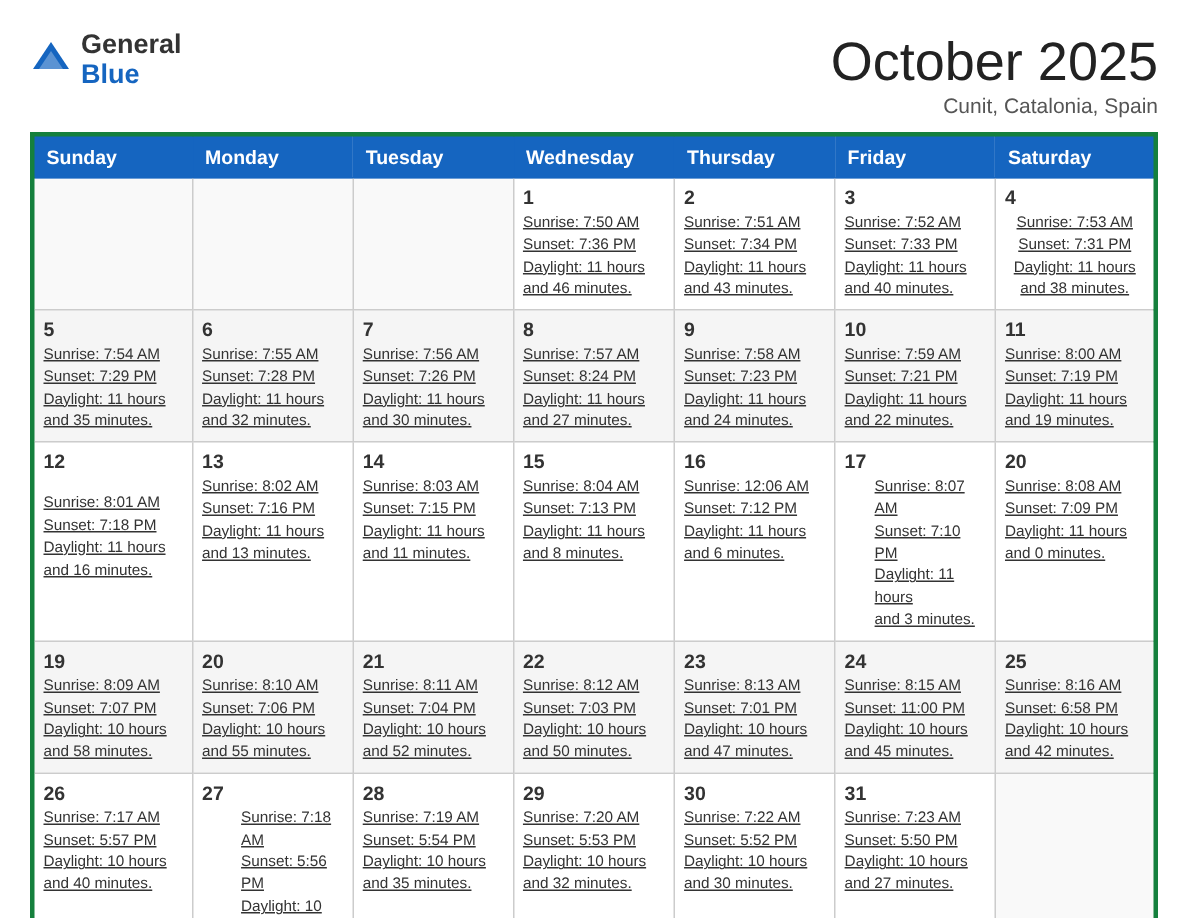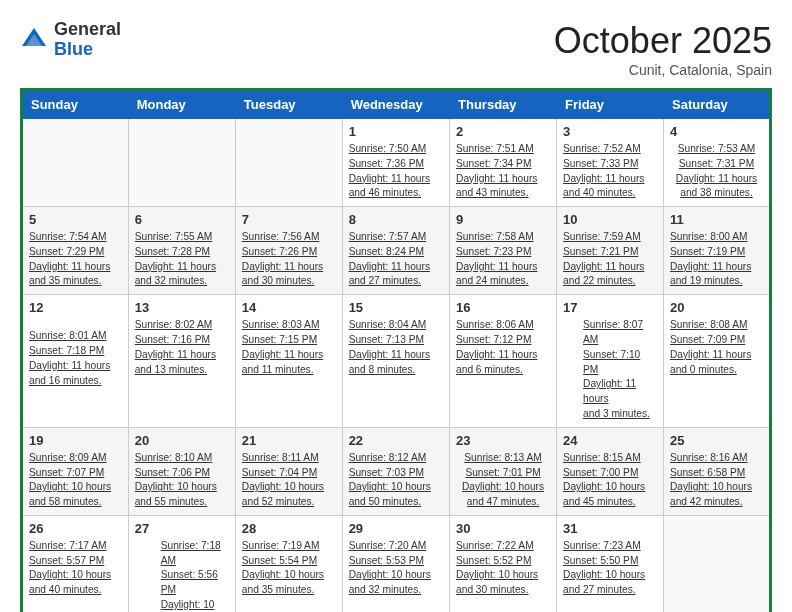--- a/index.html
+++ b/index.html
@@ -227,21 +227,21 @@
         </td>
         <td>
           <span class="day-number">15</span>
           <div class="day-info" style="white-space: pre-line;">Sunrise: 8:04 AM
 Sunset: 7:13 PM
 Daylight: 11 hours
 and 8 minutes.</div>
         </td>
         <td>
           <span class="day-number">16</span>
-          <div class="day-info" style="white-space: pre-line;">Sunrise: 8:06 AM
+          <div class="day-info" style="white-space: pre-line;">Sunrise: 12:06 AM
 Sunset: 7:12 PM
 Daylight: 11 hours
 and 6 minutes.</div>
         </td>
         <td>
           <span class="day-number">17</span>
           <div class="day-info" style="white-space: pre-line; margin-left: 20px;">Sunrise: 8:07 AM
 Sunset: 7:10 PM
 Daylight: 11 hours
 and 3 minutes.</div>
@@ -278,29 +278,29 @@
         </td>
         <td>
           <span class="day-number">22</span>
           <div class="day-info" style="white-space: pre-line;">Sunrise: 8:12 AM
 Sunset: 7:03 PM
 Daylight: 10 hours
 and 50 minutes.</div>
         </td>
         <td>
           <span class="day-number">23</span>
-          <div class="day-info" style="white-space: pre-line; text-align: center;">Sunrise: 8:13 AM
+          <div class="day-info" style="white-space: pre-line;">Sunrise: 8:13 AM
 Sunset: 7:01 PM
 Daylight: 10 hours
 and 47 minutes.</div>
         </td>
         <td>
           <span class="day-number">24</span>
           <div class="day-info" style="white-space: pre-line;">Sunrise: 8:15 AM
-Sunset: 7:00 PM
+Sunset: 11:00 PM
 Daylight: 10 hours
 and 45 minutes.</div>
         </td>
         <td>
           <span class="day-number">25</span>
           <div class="day-info" style="white-space: pre-line;">Sunrise: 8:16 AM
 Sunset: 6:58 PM
 Daylight: 10 hours
 and 42 minutes.</div>
         </td>

